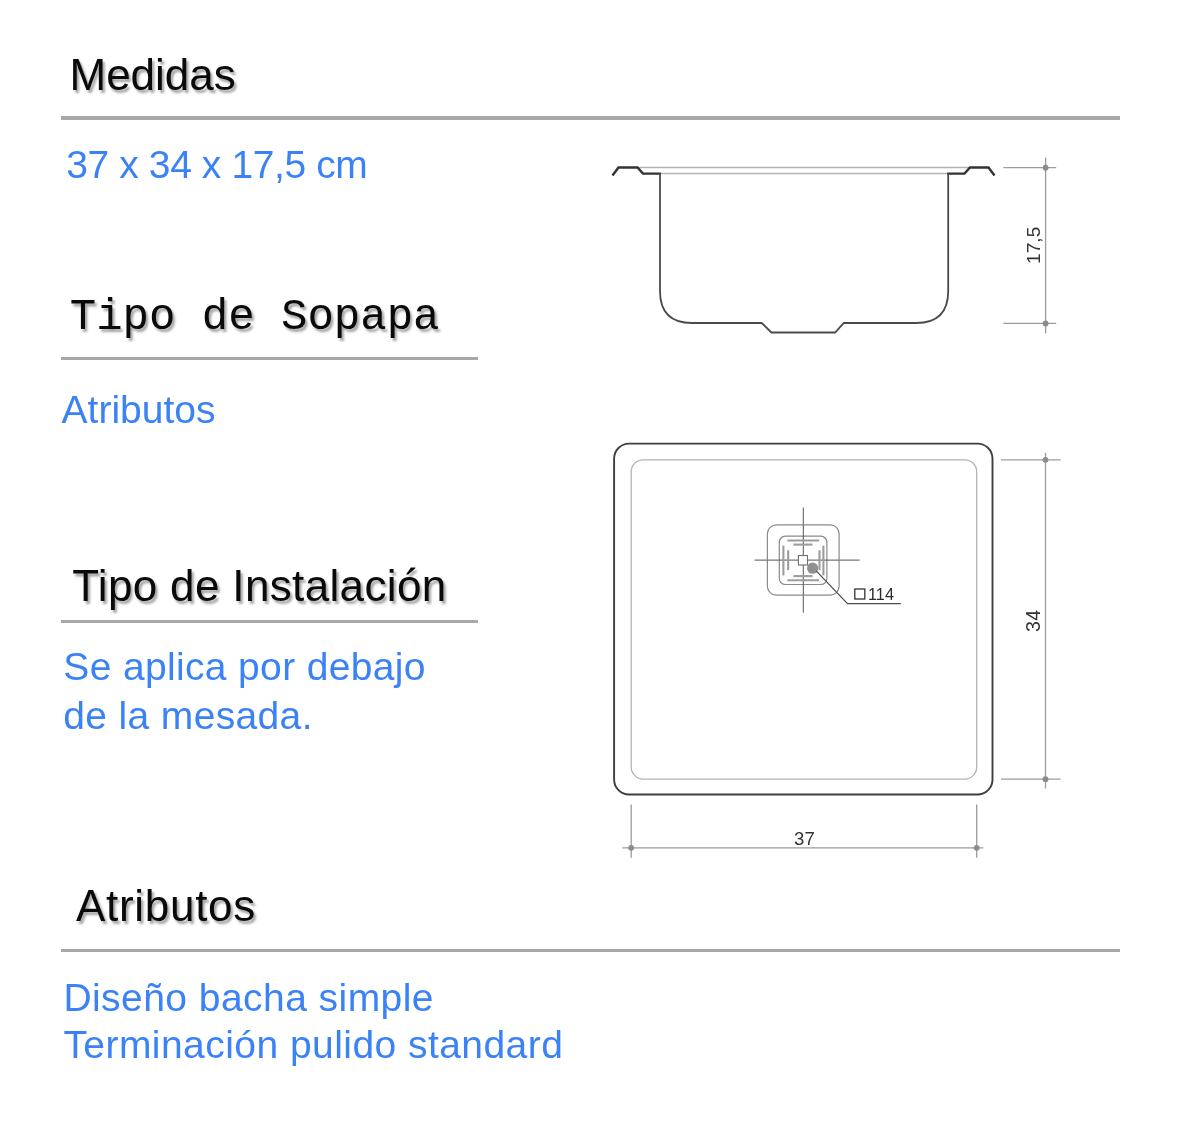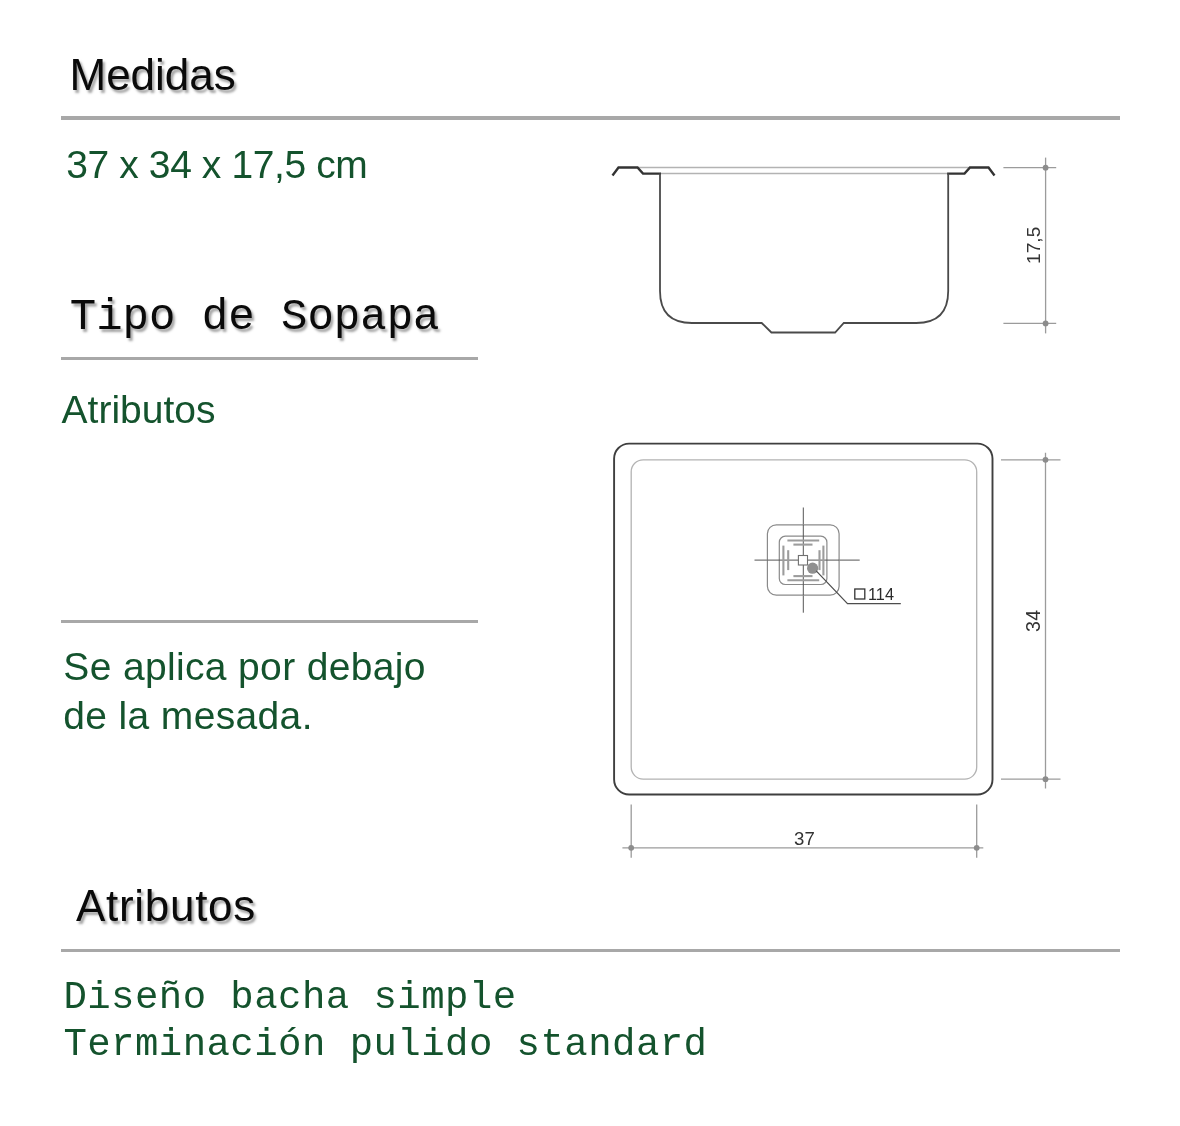--- a/index.html
+++ b/index.html
@@ -1,48 +1,49 @@
 <!DOCTYPE html>
 <html><head>
 <meta charset="utf-8">
 <style>
   html,body{margin:0;padding:0;background:#fff;}
   .page{position:relative;width:1180px;height:1126px;background:#fff;overflow:hidden;
         font-family:"Liberation Sans",sans-serif;color:#000;}
   .h{position:absolute;white-space:nowrap;color:#0a0a0a;
      text-shadow:2.2px 2.5px 2.5px #a3a3a3;line-height:1;}
-  .b{position:absolute;white-space:nowrap;color:#14532d;line-height:1;}
+  .b{position:absolute;white-space:nowrap;color:#3b82f6;line-height:1;}
   .rule{position:absolute;background:#a8a8a8;}
 </style>
 </head>
 <body>
 <div class="page">
 
   <div class="h" style="left:69.5px;top:52.9px;font-size:44px;">Medidas</div>
 
   <div class="rule" style="left:60.5px;top:116px;width:1059px;height:3.6px;"></div>
 
   <div class="b" style="left:66.3px;top:145.2px;font-size:39px;letter-spacing:-0.4px;">37 x 34 x 17,5 cm</div>
 
   <div class="h" style="left:69.8px;top:295.3px;font-size:44px;font-family:Liberation Mono, monospace;">Tipo de Sopapa</div>
 
   <div class="rule" style="left:60.5px;top:357px;width:417px;height:3.2px;"></div>
 
   <div class="b" style="left:61.6px;top:389.6px;font-size:39px;">Atributos</div>
 
+  <div class="h" style="left:72.2px;top:564.2px;font-size:44px;letter-spacing:0.35px;">Tipo de Instalación</div>
 
   <div class="rule" style="left:60.5px;top:619.5px;width:417px;height:3.2px;"></div>
 
   <div class="b" style="left:63.3px;top:641.7px;font-size:39px;line-height:49.5px;letter-spacing:0.35px;">Se aplica por debajo<br>de la mesada.</div>
 
   <div class="h" style="left:76px;top:883.7px;font-size:44px;letter-spacing:0.7px;">Atributos</div>
 
   <div class="rule" style="left:60.5px;top:949px;width:1059px;height:3.4px;"></div>
 
-  <div class="b" style="left:63.4px;top:974.8px;font-size:39px;line-height:46.9px;letter-spacing:0.45px;font-family:Liberation Mono, monospace;">Diseño bacha simple<br>Terminación pulido standard</div>
+  <div class="b" style="left:63.4px;top:974.8px;font-size:39px;line-height:46.9px;letter-spacing:0.45px;">Diseño bacha simple<br>Terminación pulido standard</div>
 
   <svg width="1180" height="1126" viewBox="0 0 1180 1126" style="position:absolute;left:0;top:0;" fill="none" stroke-linecap="butt" stroke-linejoin="miter">
 
     <g>
 
       <line x1="637.5" y1="167.5" x2="970" y2="167.5" stroke="#b3b3b3" stroke-width="1.4"></line>
 
       <line x1="660" y1="173.5" x2="948.2" y2="173.5" stroke="#b3b3b3" stroke-width="1.4"></line>
 
       <polyline points="612.5,175.5 618.5,167.5 637.5,167.5 643,173.6 661,173.6" stroke="#333" stroke-width="2.4"></polyline>

